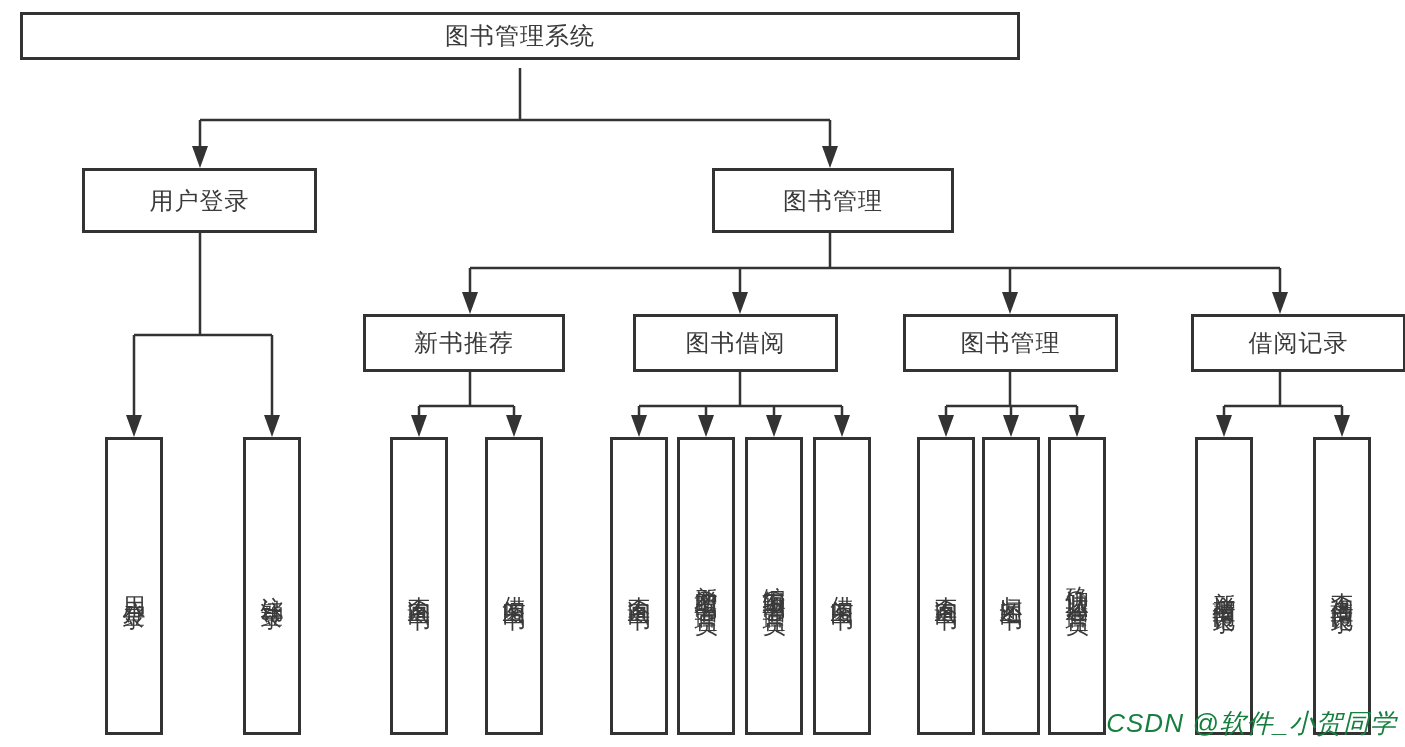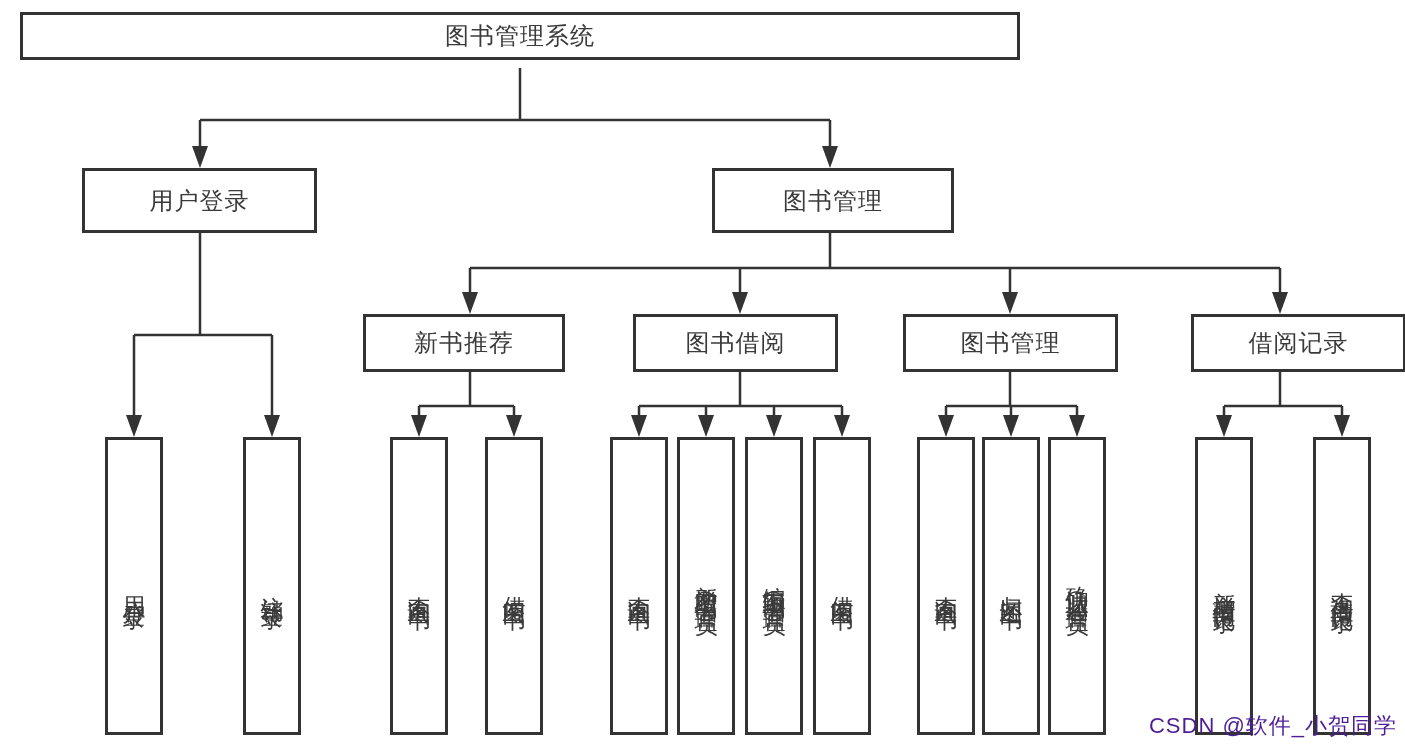--- a/index.html
+++ b/index.html
@@ -43,25 +43,26 @@
     text-orientation: mixed;
     font-size: 23px;
     letter-spacing: 4px;
     line-height: 1;
     text-align: center;
   }
   .watermark {
     position: absolute;
     right: 8px;
     bottom: 6px;
-    font-size: 22px;
-    color: #4c1d95;
+    font-size: 26px;
+    color: #15803d;
     letter-spacing: 1px;
     z-index: 3;
     white-space: nowrap;
+    font-style: italic;
   }
 </style>
 </head>
 <body>
 
 <div class="canvas">
 
   <svg class="connectors" width="1405" height="747" viewBox="0 0 1405 747" xmlns="http://www.w3.org/2000/svg">
     <g stroke="#333333" stroke-width="2.5" fill="none">
 

